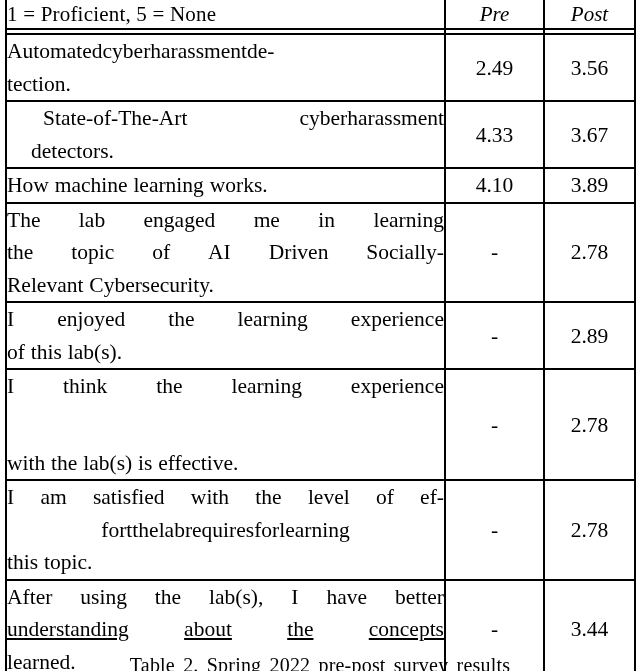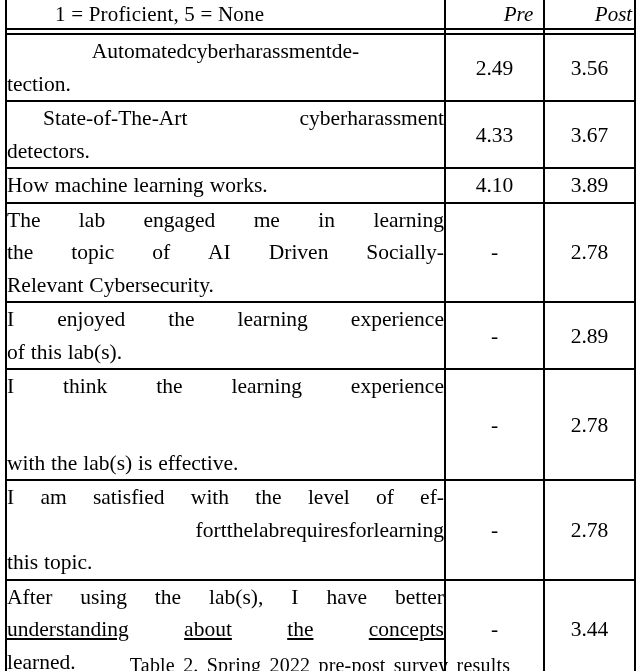--- a/index.html
+++ b/index.html
@@ -45,21 +45,20 @@
     border-bottom: 2px solid #000;
     padding: 0;
     vertical-align: middle;
     font-weight: normal;
   }
 
   
   .survey-table thead th {
     border-top: none;
     border-bottom: 2px solid #000;
-    padding-left: 48px;
   }
   .survey-table thead tr.rule-under th {
     height: 3px;
     border-top: none;
     border-bottom: 2px solid #000;
     padding: 0;
     line-height: 0;
     font-size: 0;
   }
 
@@ -133,38 +132,38 @@
       <tr class="rule-under">
         <th></th>
         <th></th>
         <th></th>
       </tr>
     </thead>
     <tbody>
 
       <tr>
         <td class="cell-desc">
-            <div style="white-space: nowrap; display: flex; justify-content: center;">
+            <div style="white-space: nowrap; display: flex; justify-content: flex-start;">
               <span>Automated</span>
               <span>cyberharassment</span>
               <span>de-</span>
             </div>
             <div style="white-space: nowrap;">tection.</div>
           </td>
         <td class="cell-num">2.49</td>
         <td class="cell-num">3.56</td>
       </tr>
 
       <tr>
         <td class="cell-desc">
             <div style="white-space: nowrap; display: flex; justify-content: space-between; padding-left: 36px;">
               <span>State-of-The-Art</span>
               <span>cyberharassment</span>
             </div>
-            <div style="white-space: nowrap;">detectors.</div>
+            <div style="white-space: nowrap; margin-left: 24px;">detectors.</div>
           </td>
         <td class="cell-num">4.33</td>
         <td class="cell-num">3.67</td>
       </tr>
 
       <tr>
         <td class="cell-desc">
             <div style="white-space: nowrap;">How machine learning works.</div>
           </td>
         <td class="cell-num">4.10</td>
@@ -230,21 +229,21 @@
             <div style="white-space: nowrap; display: flex; justify-content: space-between;">
               <span>I</span>
               <span>am</span>
               <span>satisfied</span>
               <span>with</span>
               <span>the</span>
               <span>level</span>
               <span>of</span>
               <span>ef-</span>
             </div>
-            <div style="white-space: nowrap; display: flex; justify-content: flex-end;">
+            <div style="white-space: nowrap; display: flex; justify-content: center;">
               <span>fort</span>
               <span>the</span>
               <span>lab</span>
               <span>requires</span>
               <span>for</span>
               <span>learning</span>
             </div>
             <div style="white-space: nowrap;">this topic.</div>
           </td>
         <td class="cell-num">-</td>

